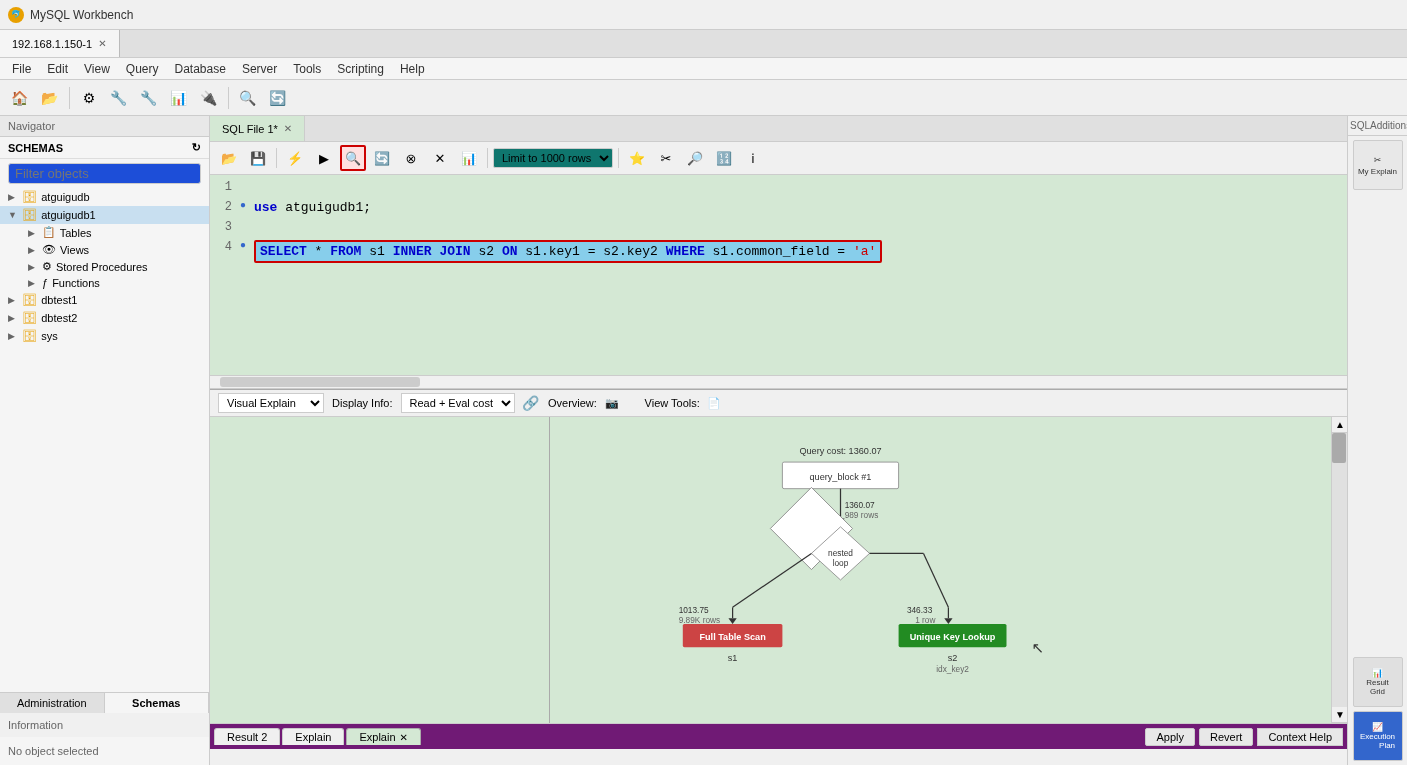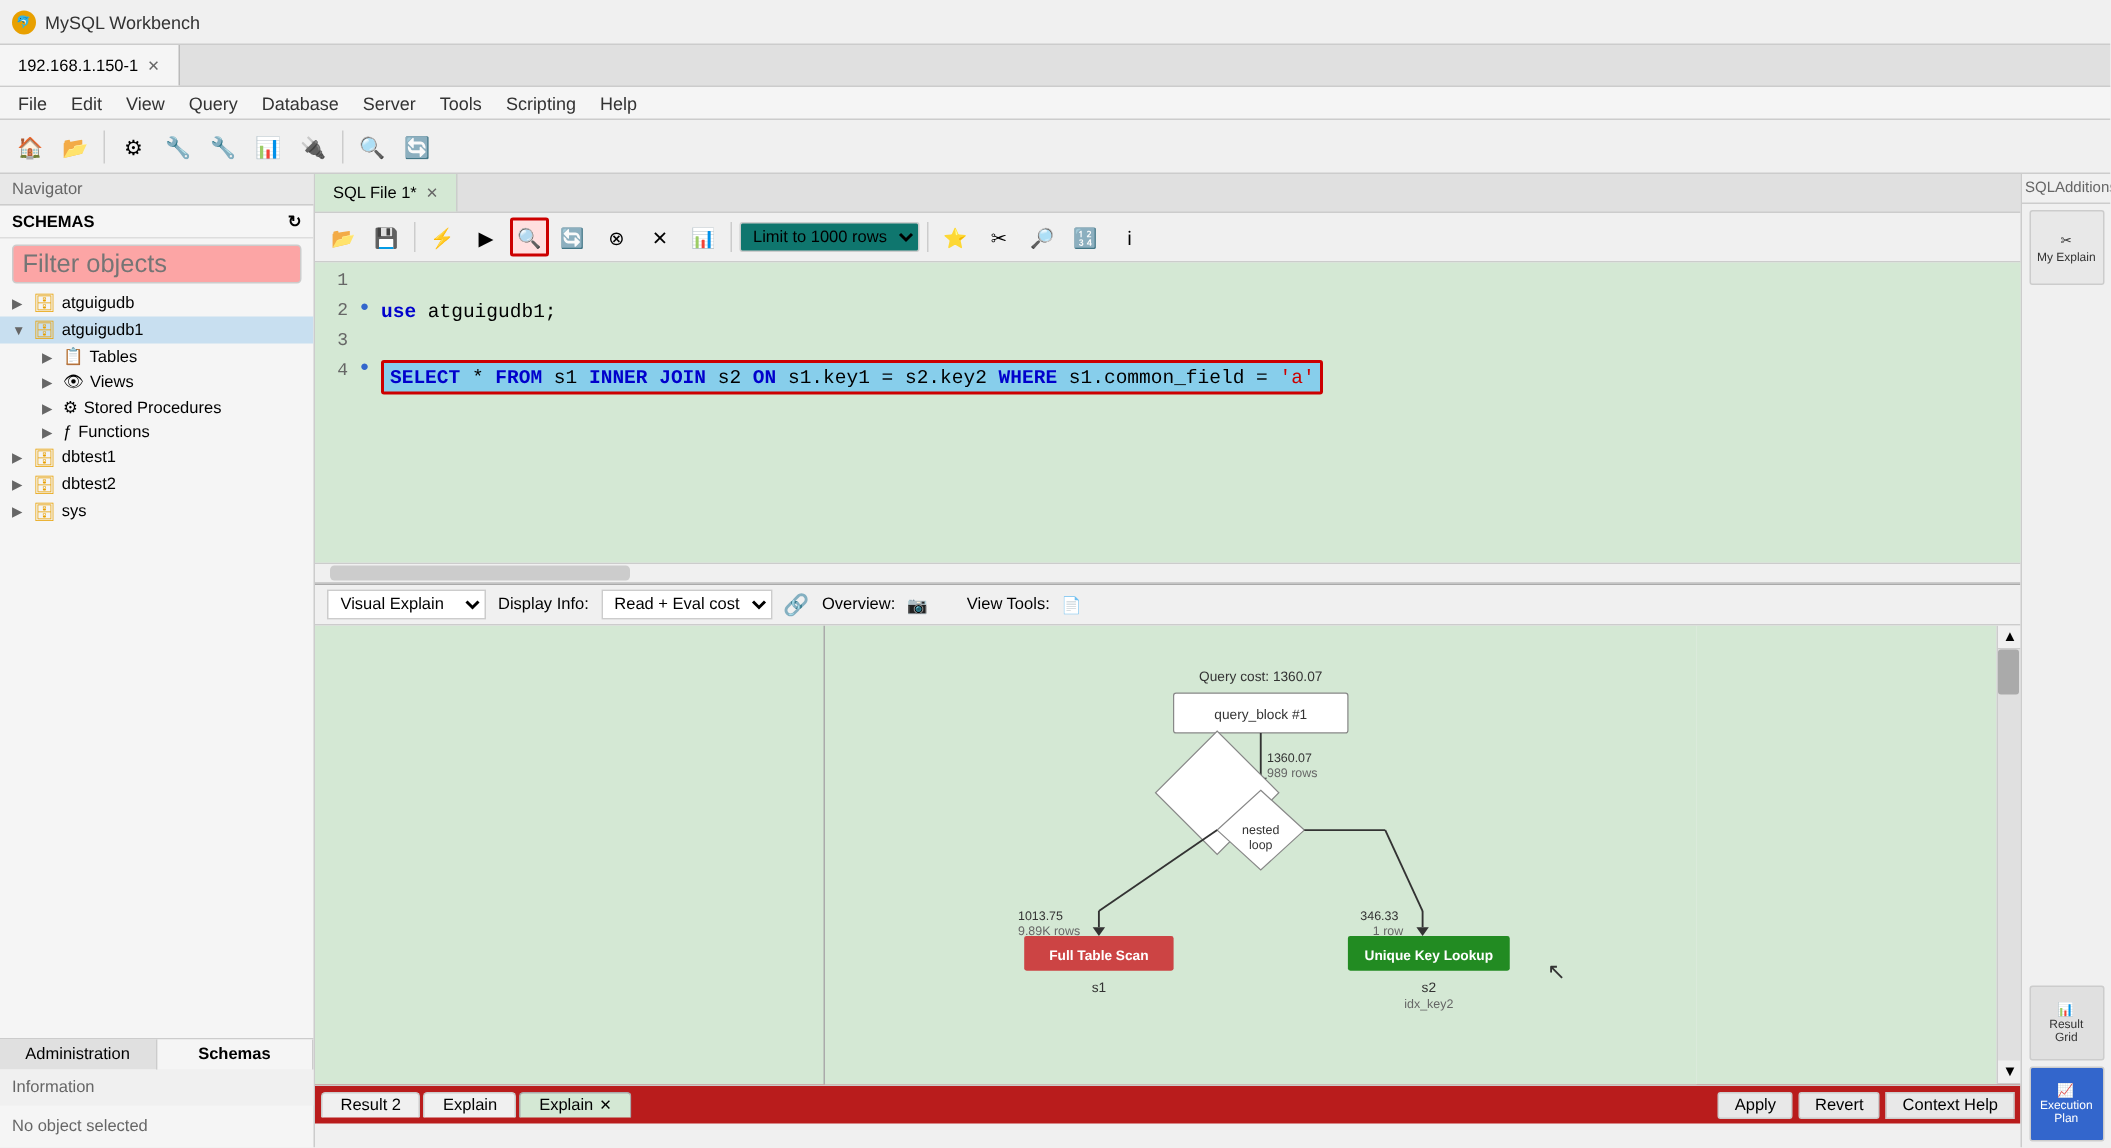--- a/index.html
+++ b/index.html
@@ -24,21 +24,21 @@
     .tool-sep { width: 1px; height: 22px; background: #ccc; margin: 0 3px; }
 
     
     .main-layout { display: flex; height: calc(765px - 30px - 28px - 22px - 36px); }
 
     
     .sidebar { width: 210px; background: #f5f5f5; border-right: 1px solid #ccc; display: flex; flex-direction: column; }
     .sidebar-header { padding: 4px 8px; font-size: 11px; color: #666; background: #e8e8e8; border-bottom: 1px solid #ccc; }
     .schemas-header { display: flex; justify-content: space-between; align-items: center; padding: 4px 8px; font-weight: bold; font-size: 11px; border-bottom: 1px solid #ddd; }
     .filter-box { margin: 4px 8px; position: relative; }
-    .filter-box input { width: 100%; padding: 2px 6px; font-size: 17px; border: 1px solid #ccc; border-radius: 3px; background: #fca5a5; }
+    .filter-box input { width: 100%; padding: 2px 6px; font-size: 13px; border: 1px solid #ccc; border-radius: 3px; background: #1d4ed8; }
     .schema-tree { flex: 1; overflow-y: auto; font-size: 11px; }
     .tree-item { padding: 2px 8px; cursor: pointer; display: flex; align-items: center; gap: 4px; }
     .tree-item.selected { background: #c8dff0; }
     .tree-item .expand-icon { font-size: 9px; color: #666; width: 10px; }
     .tree-child { padding-left: 20px; }
     .tree-child .tree-item { padding-left: 8px; }
     .sidebar-bottom { border-top: 1px solid #ccc; }
     .sidebar-tabs { display: flex; background: #e0e0e0; }
     .sidebar-tab { flex: 1; text-align: center; padding: 4px; font-size: 11px; cursor: pointer; border-right: 1px solid #ccc; }
     .sidebar-tab.active { background: #f5f5f5; font-weight: bold; }
@@ -72,21 +72,21 @@
 
     
     .result-area { height: 360px; border-top: 1px solid #aaa; display: flex; flex-direction: column; }
     .result-toolbar { display: flex; align-items: center; padding: 3px 8px; background: #f0f0f0; border-bottom: 1px solid #ccc; gap: 8px; font-size: 11px; }
     .result-dropdown { display: flex; align-items: center; gap: 4px; }
     .result-select { font-size: 11px; border: 1px solid #ccc; padding: 2px 4px; background: white; }
     .result-content { flex: 1; display: flex; overflow: hidden; }
     .explain-canvas { flex: 1; background: #d4e8d4; position: relative; overflow: hidden; }
 
     
-    .result-tabs { display: flex; align-items: center; background: #b91c1c; height: 26px; border-top: 1px solid #ccc; padding: 0 4px; gap: 2px; justify-content: center; }
+    .result-tabs { display: flex; align-items: center; background: #701a75; height: 26px; border-top: 1px solid #ccc; padding: 0 4px; gap: 2px; justify-content: center; }
     .result-tab { padding: 2px 12px; font-size: 11px; cursor: pointer; border: 1px solid #ccc; border-bottom: none; background: #f0f0f0; border-radius: 3px 3px 0 0; }
     .result-tab.active { background: #d4e8d4; border-color: #aaa; }
     .result-actions { margin-left: auto; display: flex; gap: 4px; }
     .action-btn { padding: 2px 10px; font-size: 11px; border: 1px solid #ccc; background: #e8e8e8; cursor: pointer; border-radius: 2px; }
     .context-help-btn { padding: 2px 10px; font-size: 11px; border: 1px solid #ccc; background: #e8e8e8; cursor: pointer; }
 
     
     .right-panel { width: 60px; background: #f0f0f0; border-left: 1px solid #ccc; display: flex; flex-direction: column; align-items: center; }
     .right-panel-header { font-size: 10px; color: #666; padding: 4px 2px; text-align: center; border-bottom: 1px solid #ccc; width: 100%; }
     .right-panel-item { width: 50px; height: 50px; display: flex; flex-direction: column; align-items: center; justify-content: center; font-size: 9px; color: #333; border: 1px solid #ccc; margin: 4px; cursor: pointer; background: #e8e8e8; text-align: center; border-radius: 2px; }
@@ -404,17 +404,17 @@
       <span>✂</span>
       <span style="font-size:8px;margin-top:2px;">My Explain</span>
     </div>
     <div style="margin-top: auto;">
       <div class="right-panel-item" style="background:#e0e0e0;">
         <span>📊</span>
         <span style="font-size:8px;text-align:center;">Result<br>Grid</span>
       </div>
       <div class="right-panel-item active">
         <span style="color:white;">📈</span>
-        <span style="font-size:8px;text-align:center;color:white;">Execution<br>Plan</span>
+        <span style="font-size:8px;text-align:right;color:white;">Execution<br>Plan</span>
       </div>
     </div>
   </div>
 </div>
 
 </body></html>

